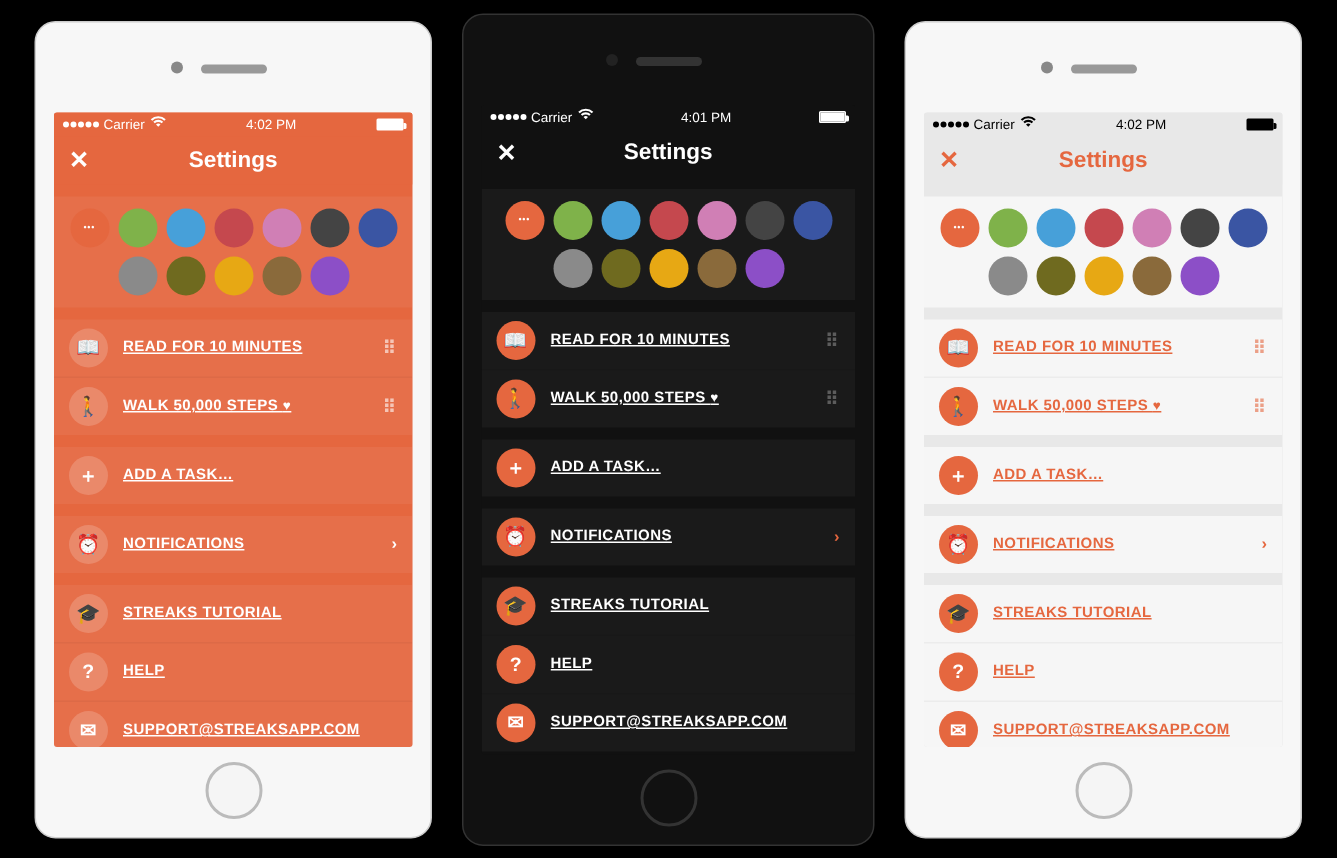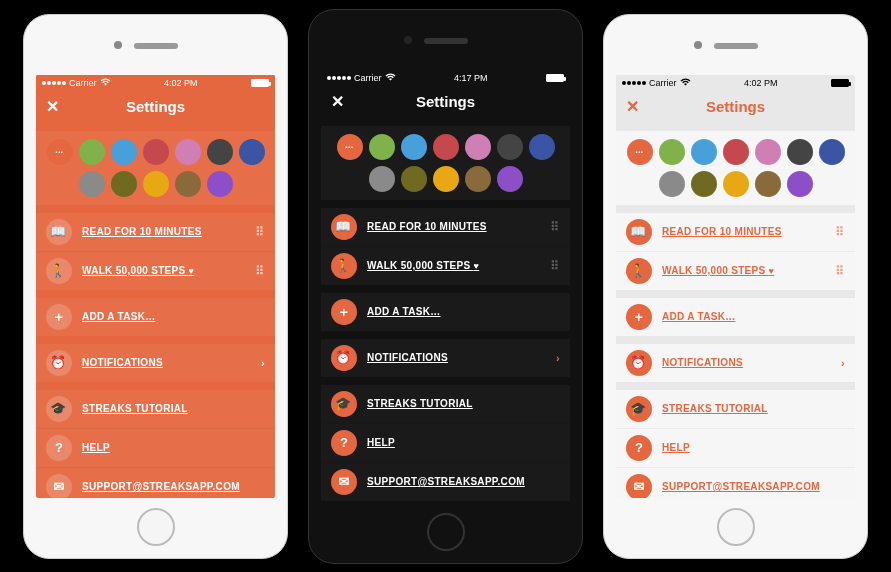--- a/index.html
+++ b/index.html
@@ -10,21 +10,21 @@
     display: flex;
     justify-content: center;
     align-items: center;
     gap: 20px;
     font-family: -apple-system, "Helvetica Neue", Arial, sans-serif;
     overflow: hidden;
   }
   .phone {
     width: 265px;
     height: 545px;
-    border-radius: 26px;
+    border-radius: 14px;
     position: relative;
     padding: 60px 12px 60px 12px;
     box-shadow: 0 2px 10px rgba(0,0,0,0.5);
   }
   .phone.white { background: #f7f7f7; border: 1px solid #ccc; }
   .phone.black { background: #111; border: 1px solid #333; width: 275px; height: 555px; }
   .speaker {
     position: absolute;
     top: 28px; left: 50%; transform: translateX(-50%);
     width: 44px; height: 6px; border-radius: 3px;
@@ -255,21 +255,21 @@
             <span></span>
             <span></span>
           </span>
         <span>Carrier</span>
         <span class="wifi">
           <svg width="11" height="8" viewBox="0 0 11 8">
               <path d="M5.5 7.5 L4 6 A2.2 2.2 0 0 1 7 6 Z M2.2 4.2 A4.7 4.7 0 0 1 8.8 4.2 L7.8 5.2 A3.3 3.3 0 0 0 3.2 5.2 Z M0.5 2.5 A7.1 7.1 0 0 1 10.5 2.5 L9.5 3.5 A5.7 5.7 0 0 0 1.5 3.5 Z" fill="currentColor"></path>
             </svg>
         </span>
       </div>
-      <div>4:17 PM</div>
+      <div>4:01 PM</div>
       <div class="sb-right">
         <div class="battery">
             <div></div>
           </div>
       </div>
     </div>
     <div class="header">
       <span class="close-x">✕</span>
       <span class="title">Settings</span>
     </div>

